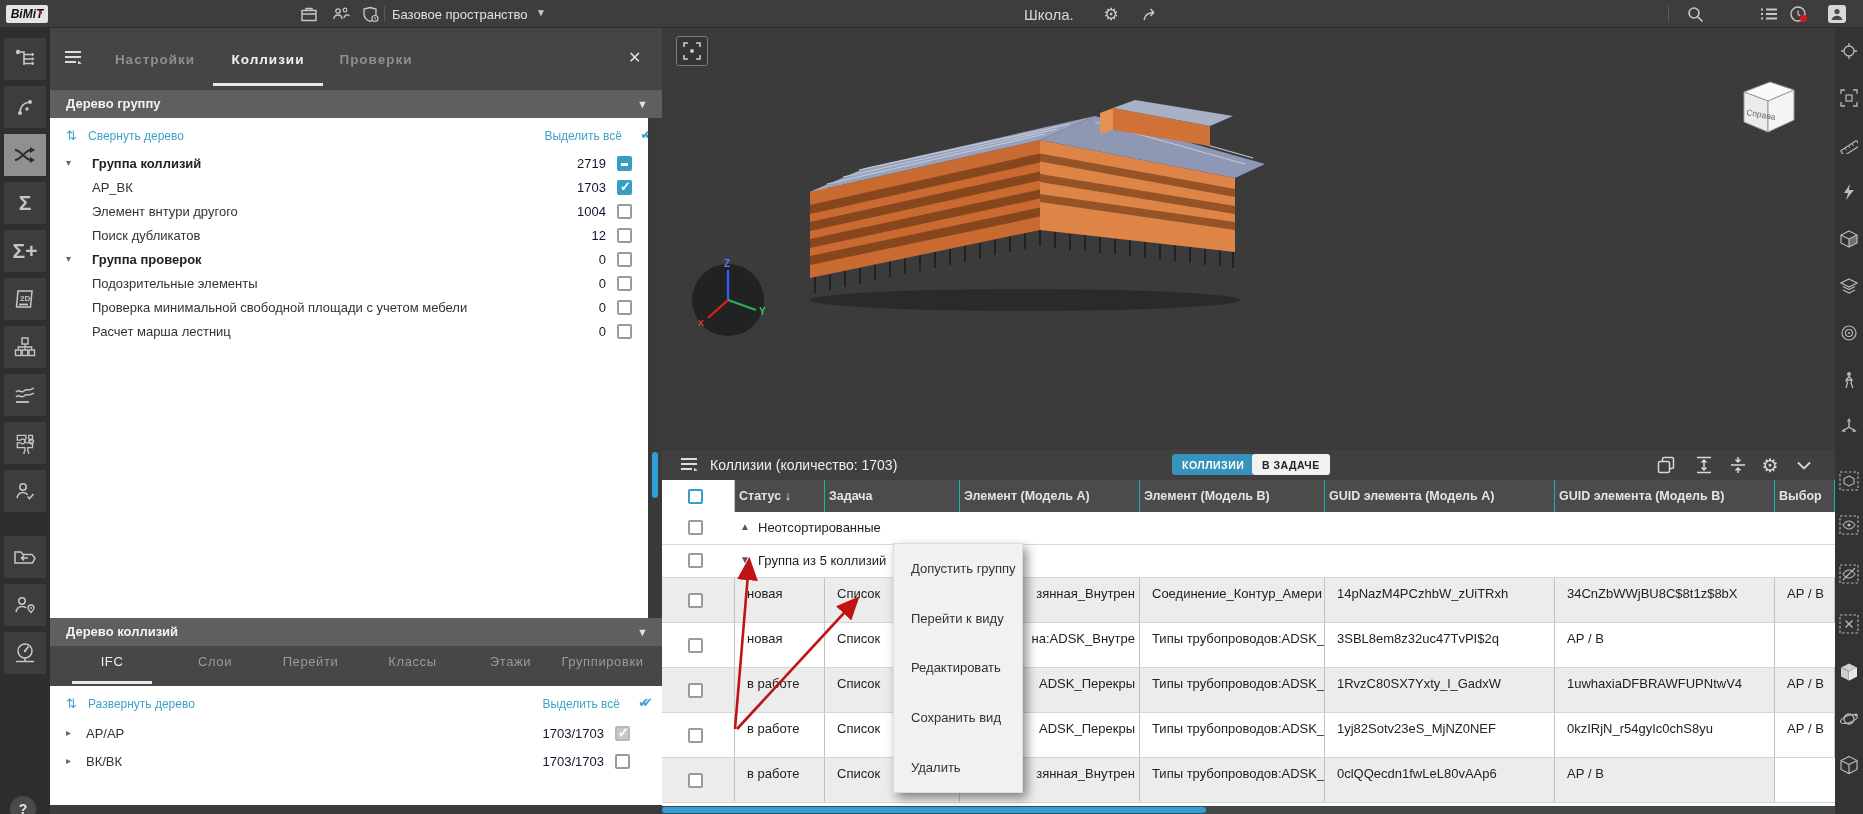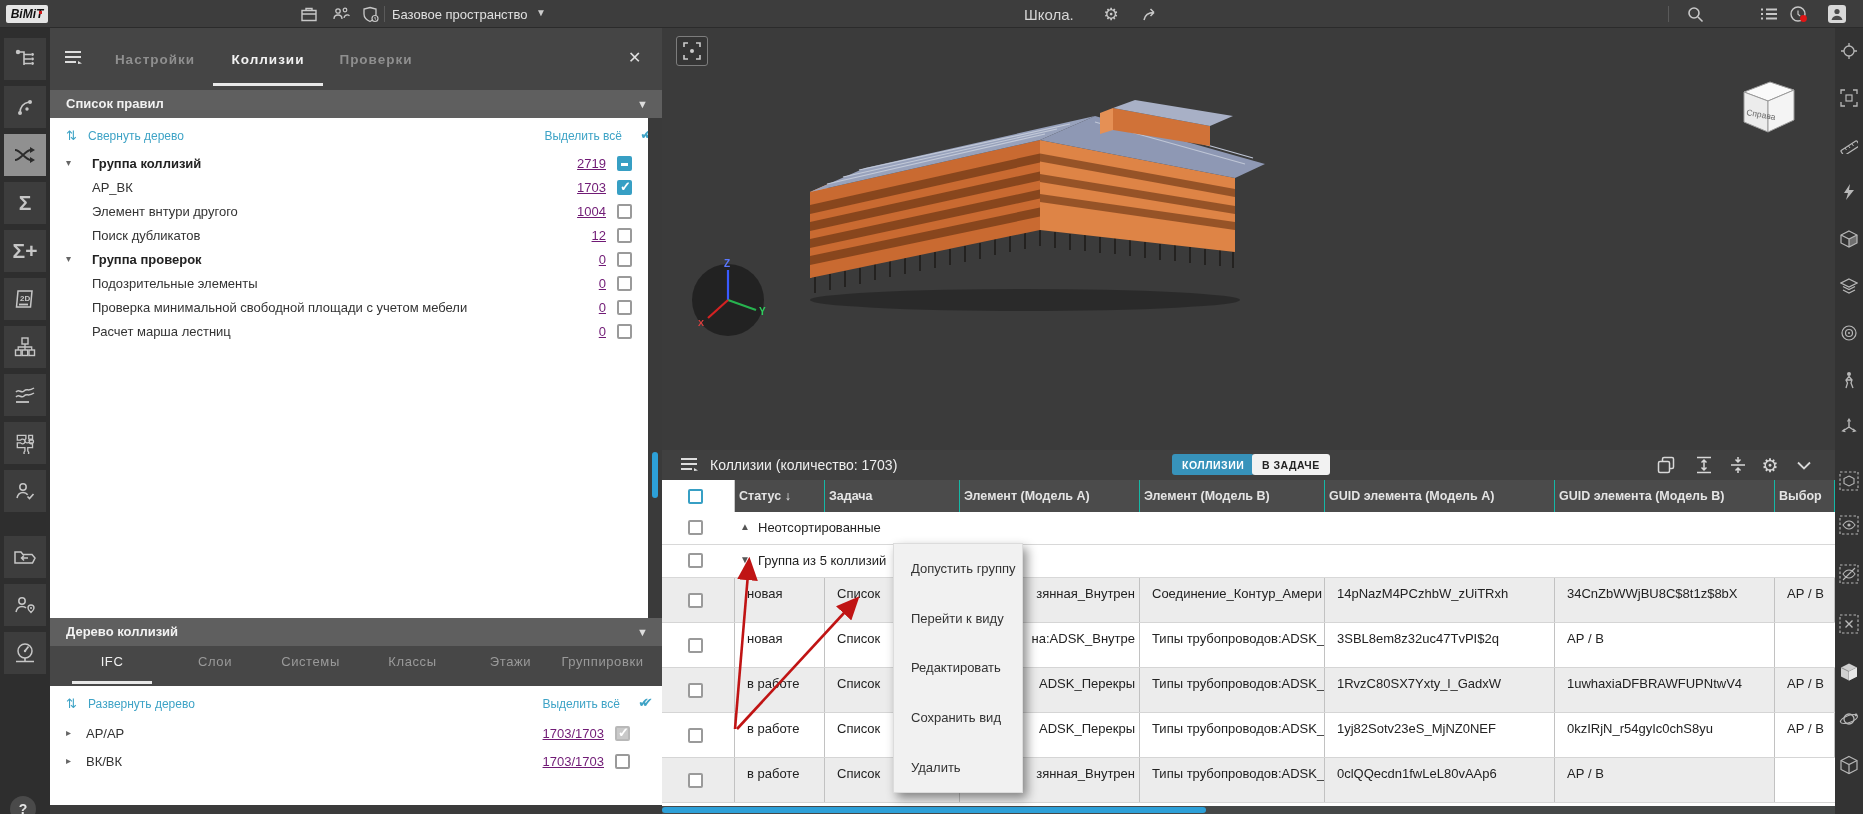--- a/index.html
+++ b/index.html
@@ -38,21 +38,21 @@
   .link-row{position:absolute;left:0;top:8px;width:612px;height:22px;font-size:12px;}
   .tlink{color:#3ea3c6;}
   .lnk-ic{position:absolute;left:16px;top:2px;color:#3ea3c6;font-size:13px;}
   .lnk-txt{position:absolute;left:38px;top:3px;}
   .selall{position:absolute;right:40px;top:3px;}
   .selall-ic{position:absolute;right:14px;top:1px;color:#3ea3c6;font-size:13px;letter-spacing:-7px;}
   .trow{position:absolute;left:0;width:596px;height:24px;font-size:13px;color:#333;}
   .trow .caret{position:absolute;left:16px;top:5px;font-size:10px;color:#666;}
   .trow .tlabel{position:absolute;left:42px;top:4px;white-space:nowrap;}
   .trow.group .tlabel{font-weight:bold;color:#222;}
-  .trow .tcount{position:absolute;right:40px;top:4px;color:#701a75;text-decoration:underline;}
+  .trow .tcount{position:absolute;right:40px;top:4px;color:#0f172a;}
   .trow .cb{position:absolute;right:14px;top:4px;}
   .cb{width:15px;height:15px;border:2px solid #9a9a9a;border-radius:2px;background:#fff;display:inline-block;position:relative;}
   .cb[data-state="checked"]{background:#379fc4;border-color:#379fc4;}
   .cb[data-state="checked"]::after{content:"✓";position:absolute;left:1px;top:-3px;color:#fff;font-size:13px;font-weight:bold;}
   .cb[data-state="indeterminate"]{background:#379fc4;border-color:#379fc4;}
   .cb[data-state="indeterminate"]::after{content:"";position:absolute;left:2px;top:5px;width:7px;height:2.5px;background:#fff;}
   .cb[data-state="checked-disabled"]{background:#c9c9c9;border-color:#b8b8b8;}
   .cb[data-state="checked-disabled"]::after{content:"✓";position:absolute;left:1px;top:-3px;color:#fff;font-size:13px;font-weight:bold;}
   .scroll-track{position:absolute;left:598px;top:90px;width:14px;height:500px;background:#3a3a3a;}
   .scroll-thumb{position:absolute;left:4px;top:334px;width:6px;height:46px;background:#2da0d8;border-radius:3px;}
@@ -266,21 +266,21 @@
             <path d="M14 11l4 2.5-4 .5z" fill="currentColor"></path>
           </svg>
       </div>
       <div class="ptab" style="left:55px;width:100px">Настройки</div>
       <div class="ptab active" style="left:163px;width:110px">Коллизии</div>
       <div class="ptab" style="left:281px;width:90px">Проверки</div>
       <div class="close-x">✕</div>
     </div>
 
     <div class="sec-head" style="top:62px">
-      <span>Список правил</span>
+      <span>Дерево группу</span>
       <span class="sec-caret">▼</span>
     </div>
 
     <div class="sec-body" style="top:90px;height:500px">
       <div class="link-row">
         <span class="lnk-ic">⇅</span>
         <span class="lnk-txt tlink">Свернуть дерево</span>
         <span class="selall tlink">Выделить всё</span>
         <span class="selall-ic">✔✔</span>
       </div>
@@ -331,21 +331,21 @@
       <div class="scroll-thumb"></div>
     </div>
 
     <div class="sec-head" style="top:590px">
       <span>Дерево коллизий</span>
       <span class="sec-caret">▼</span>
     </div>
     <div style="position:absolute;left:0;top:618px;width:612px;height:40px;background:#474747">
       <div class="ltab active" style="left:22px;width:80px">IFC</div>
       <div class="ltab" style="left:130px;width:70px">Слои</div>
-      <div class="ltab" style="left:218px;width:85px">Системы</div>
+      <div class="ltab" style="left:218px;width:85px">Перейти</div>
       <div class="ltab" style="left:325px;width:75px">Классы</div>
       <div class="ltab" style="left:428px;width:65px">Этажи</div>
       <div class="ltab" style="left:500px;width:105px">Группировки</div>
     </div>
     <div class="sec-body" style="top:658px;height:119px">
       <div class="link-row">
         <span class="lnk-ic">⇅</span>
         <span class="lnk-txt tlink">Развернуть дерево</span>
         <span class="selall tlink" style="right:42px">Выделить всё</span>
         <span class="selall-ic" style="right:16px">✔✔</span>

